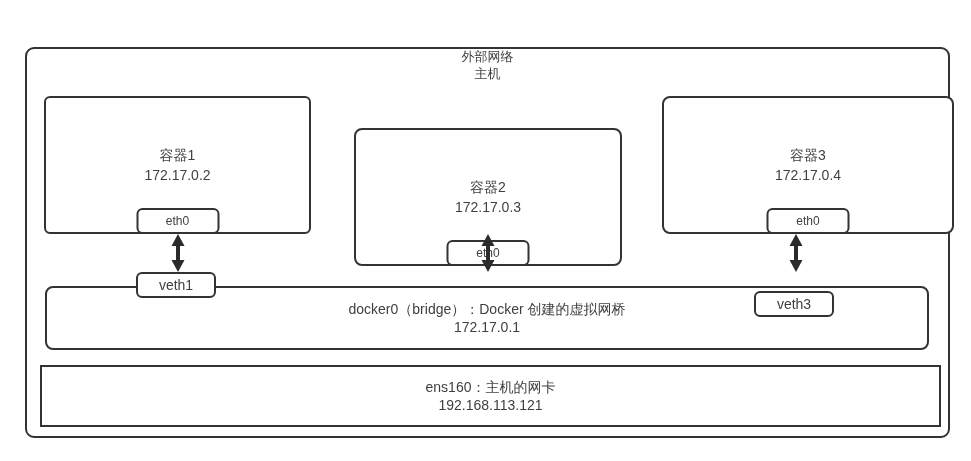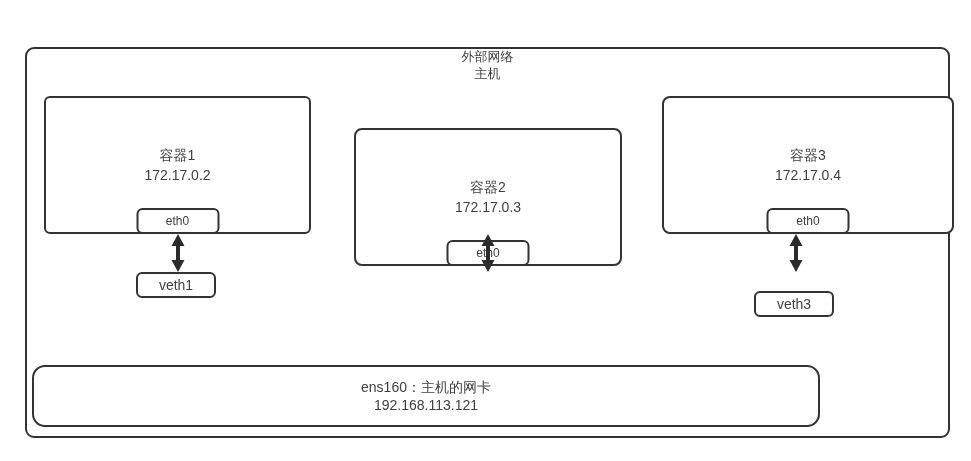--- a/index.html
+++ b/index.html
@@ -132,26 +132,26 @@
     z-index: 1;
   }
   .bridge-box div, .nic-box div {
     font-size: 14px;
     line-height: 18px;
     text-align: center;
     color: var(--text);
   }
   .nic-box {
     position: absolute;
-    left: 32px;
+    left: 40px;
     top: 365px;
-    width: 788px;
+    width: 901px;
     height: 62px;
     border: 2px solid var(--stroke);
-    border-radius: 13px;
+    border-radius: 0;
     background: var(--background);
     display: flex;
     flex-direction: column;
     align-items: center;
     justify-content: center;
   }
 </style>
 </head>
 <body>
 
@@ -191,20 +191,24 @@
     <polygon points="9,0 2.5,12 15.5,12"></polygon>
     <rect x="7" y="10" width="4" height="18"></rect>
     <polygon points="9,38 2.5,26 15.5,26"></polygon>
   </svg>
   <svg class="arrow a3" viewBox="0 0 18 38" aria-hidden="true">
     <polygon points="9,0 2.5,12 15.5,12"></polygon>
     <rect x="7" y="10" width="4" height="18"></rect>
     <polygon points="9,38 2.5,26 15.5,26"></polygon>
   </svg>
 
+  <div class="bridge-box">
+    <div>docker0（bridge）：Docker 创建的虚拟网桥</div>
+    <div>172.17.0.1</div>
+  </div>
 
   <div class="veth-box v1">veth1</div>
   <div class="veth-box v3">veth3</div>
 
   <div class="nic-box">
     <div>ens160：主机的网卡</div>
     <div>192.168.113.121</div>
   </div>
 
 </div>

